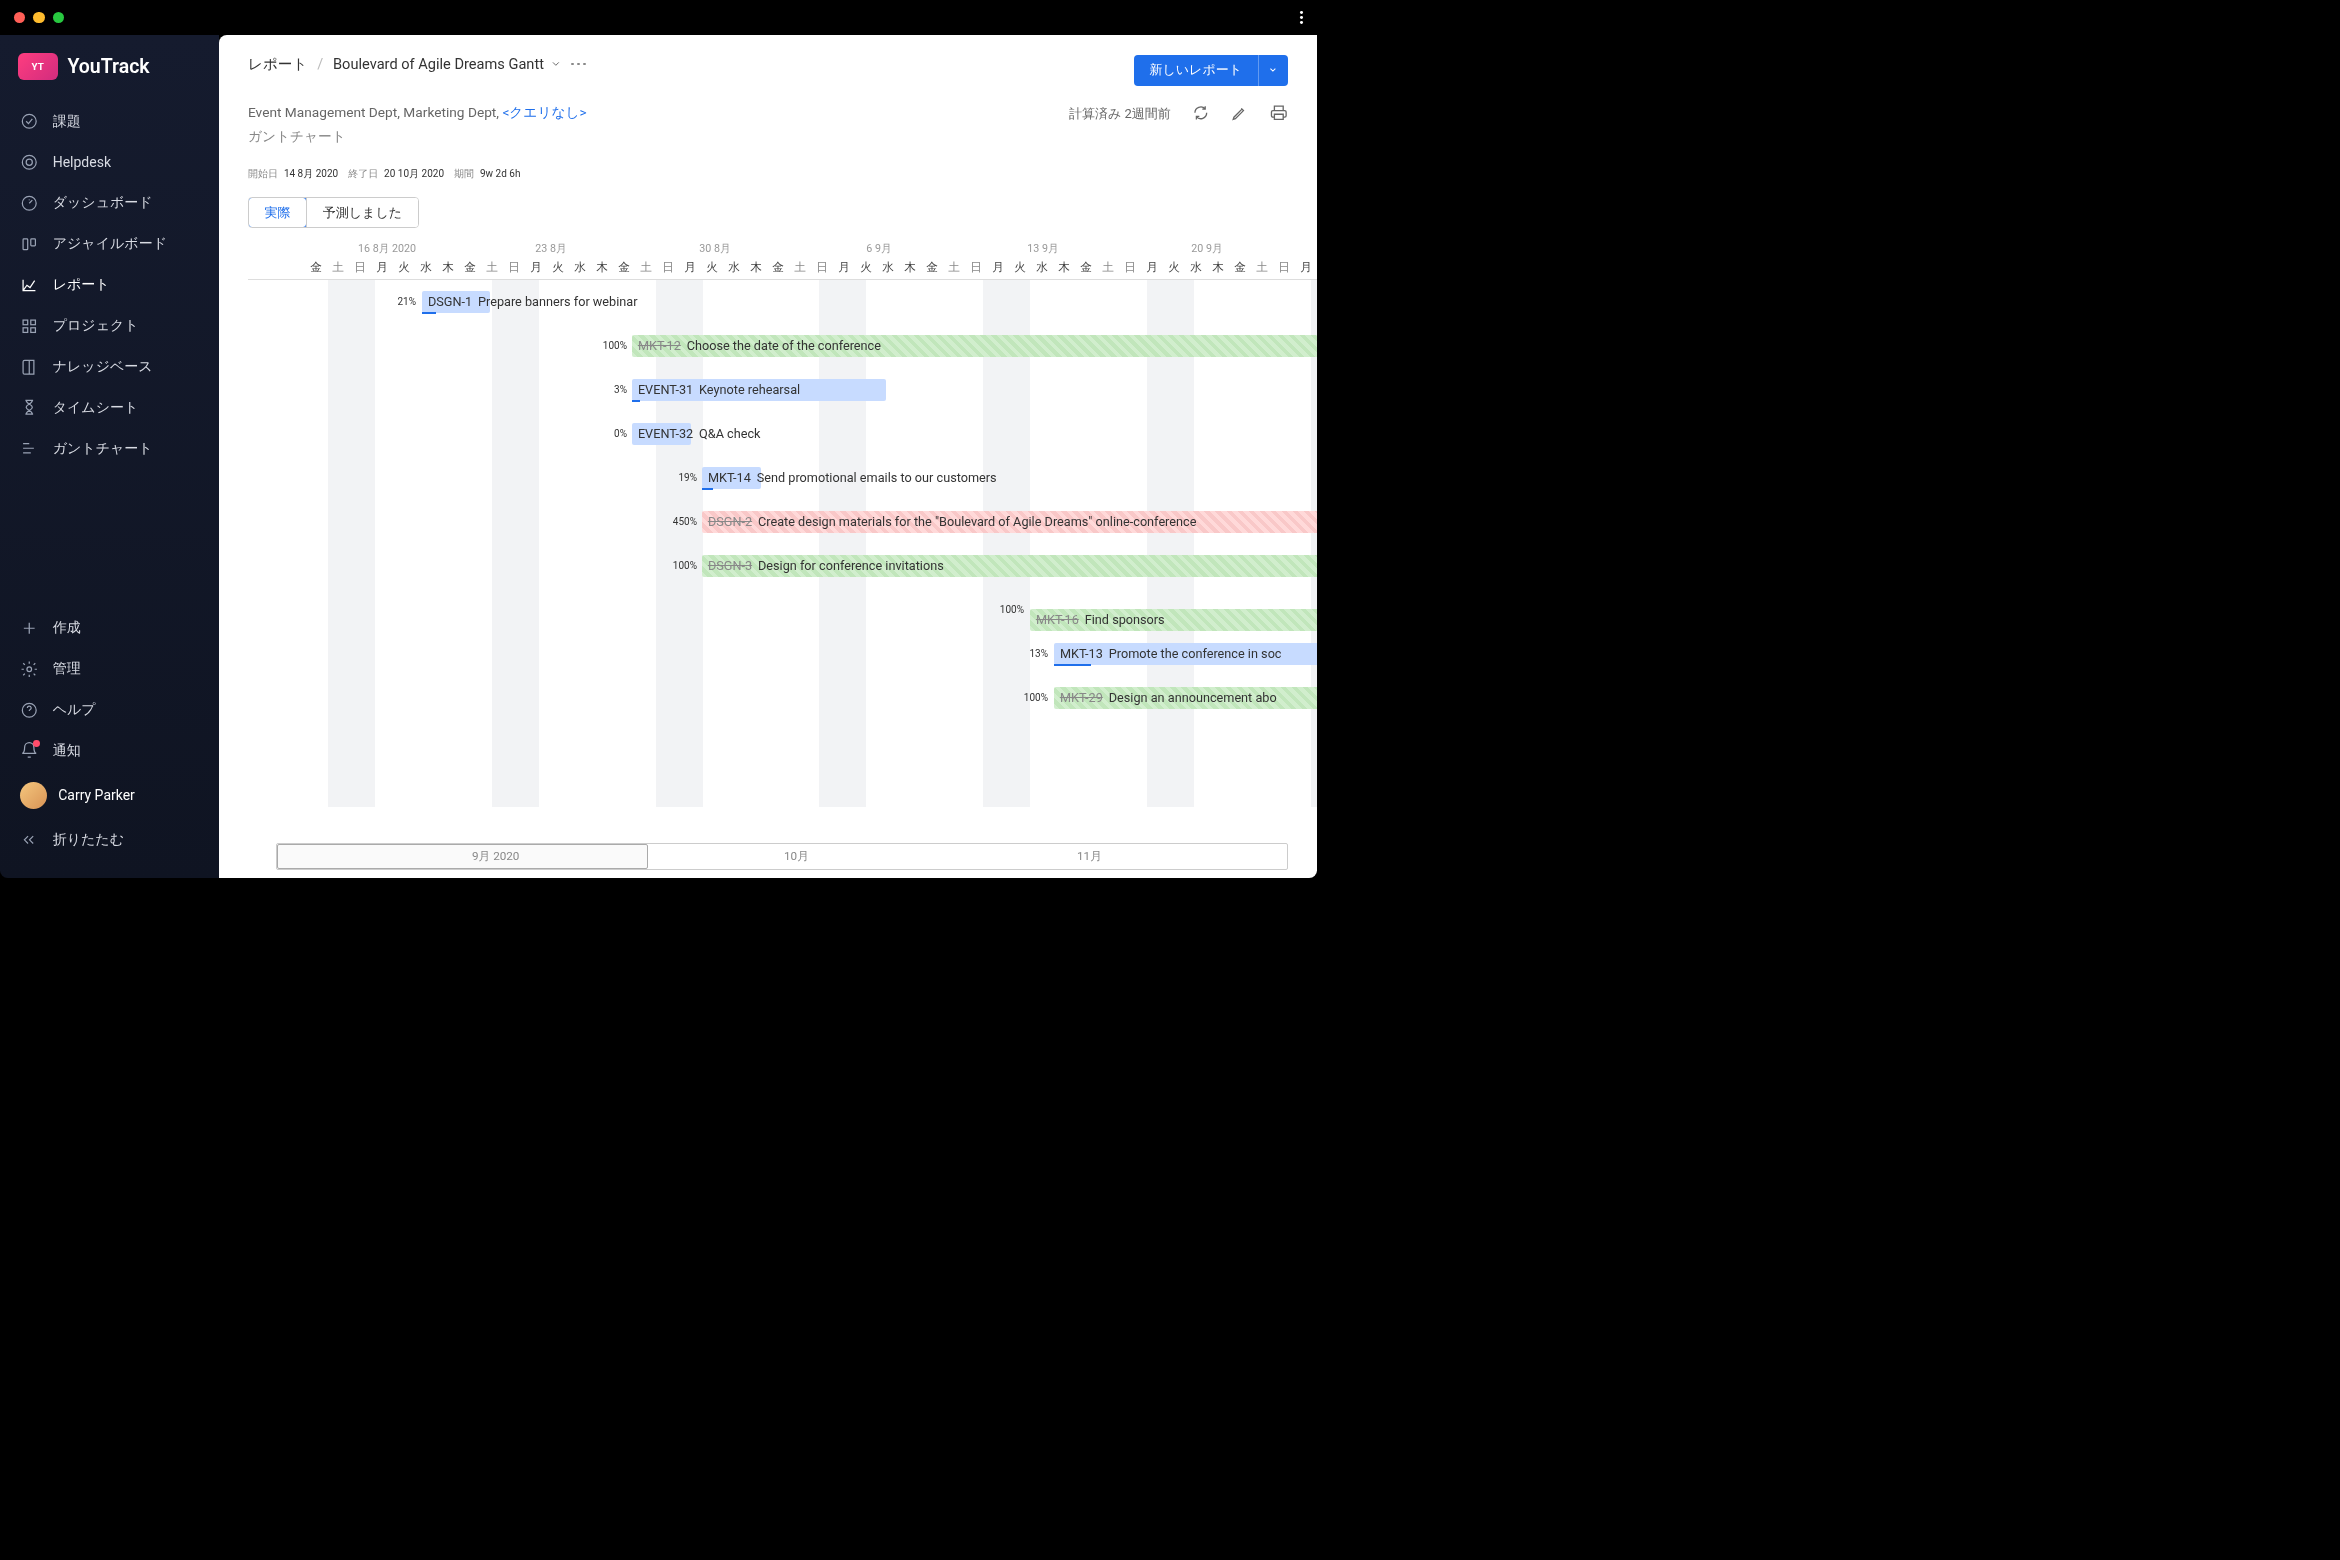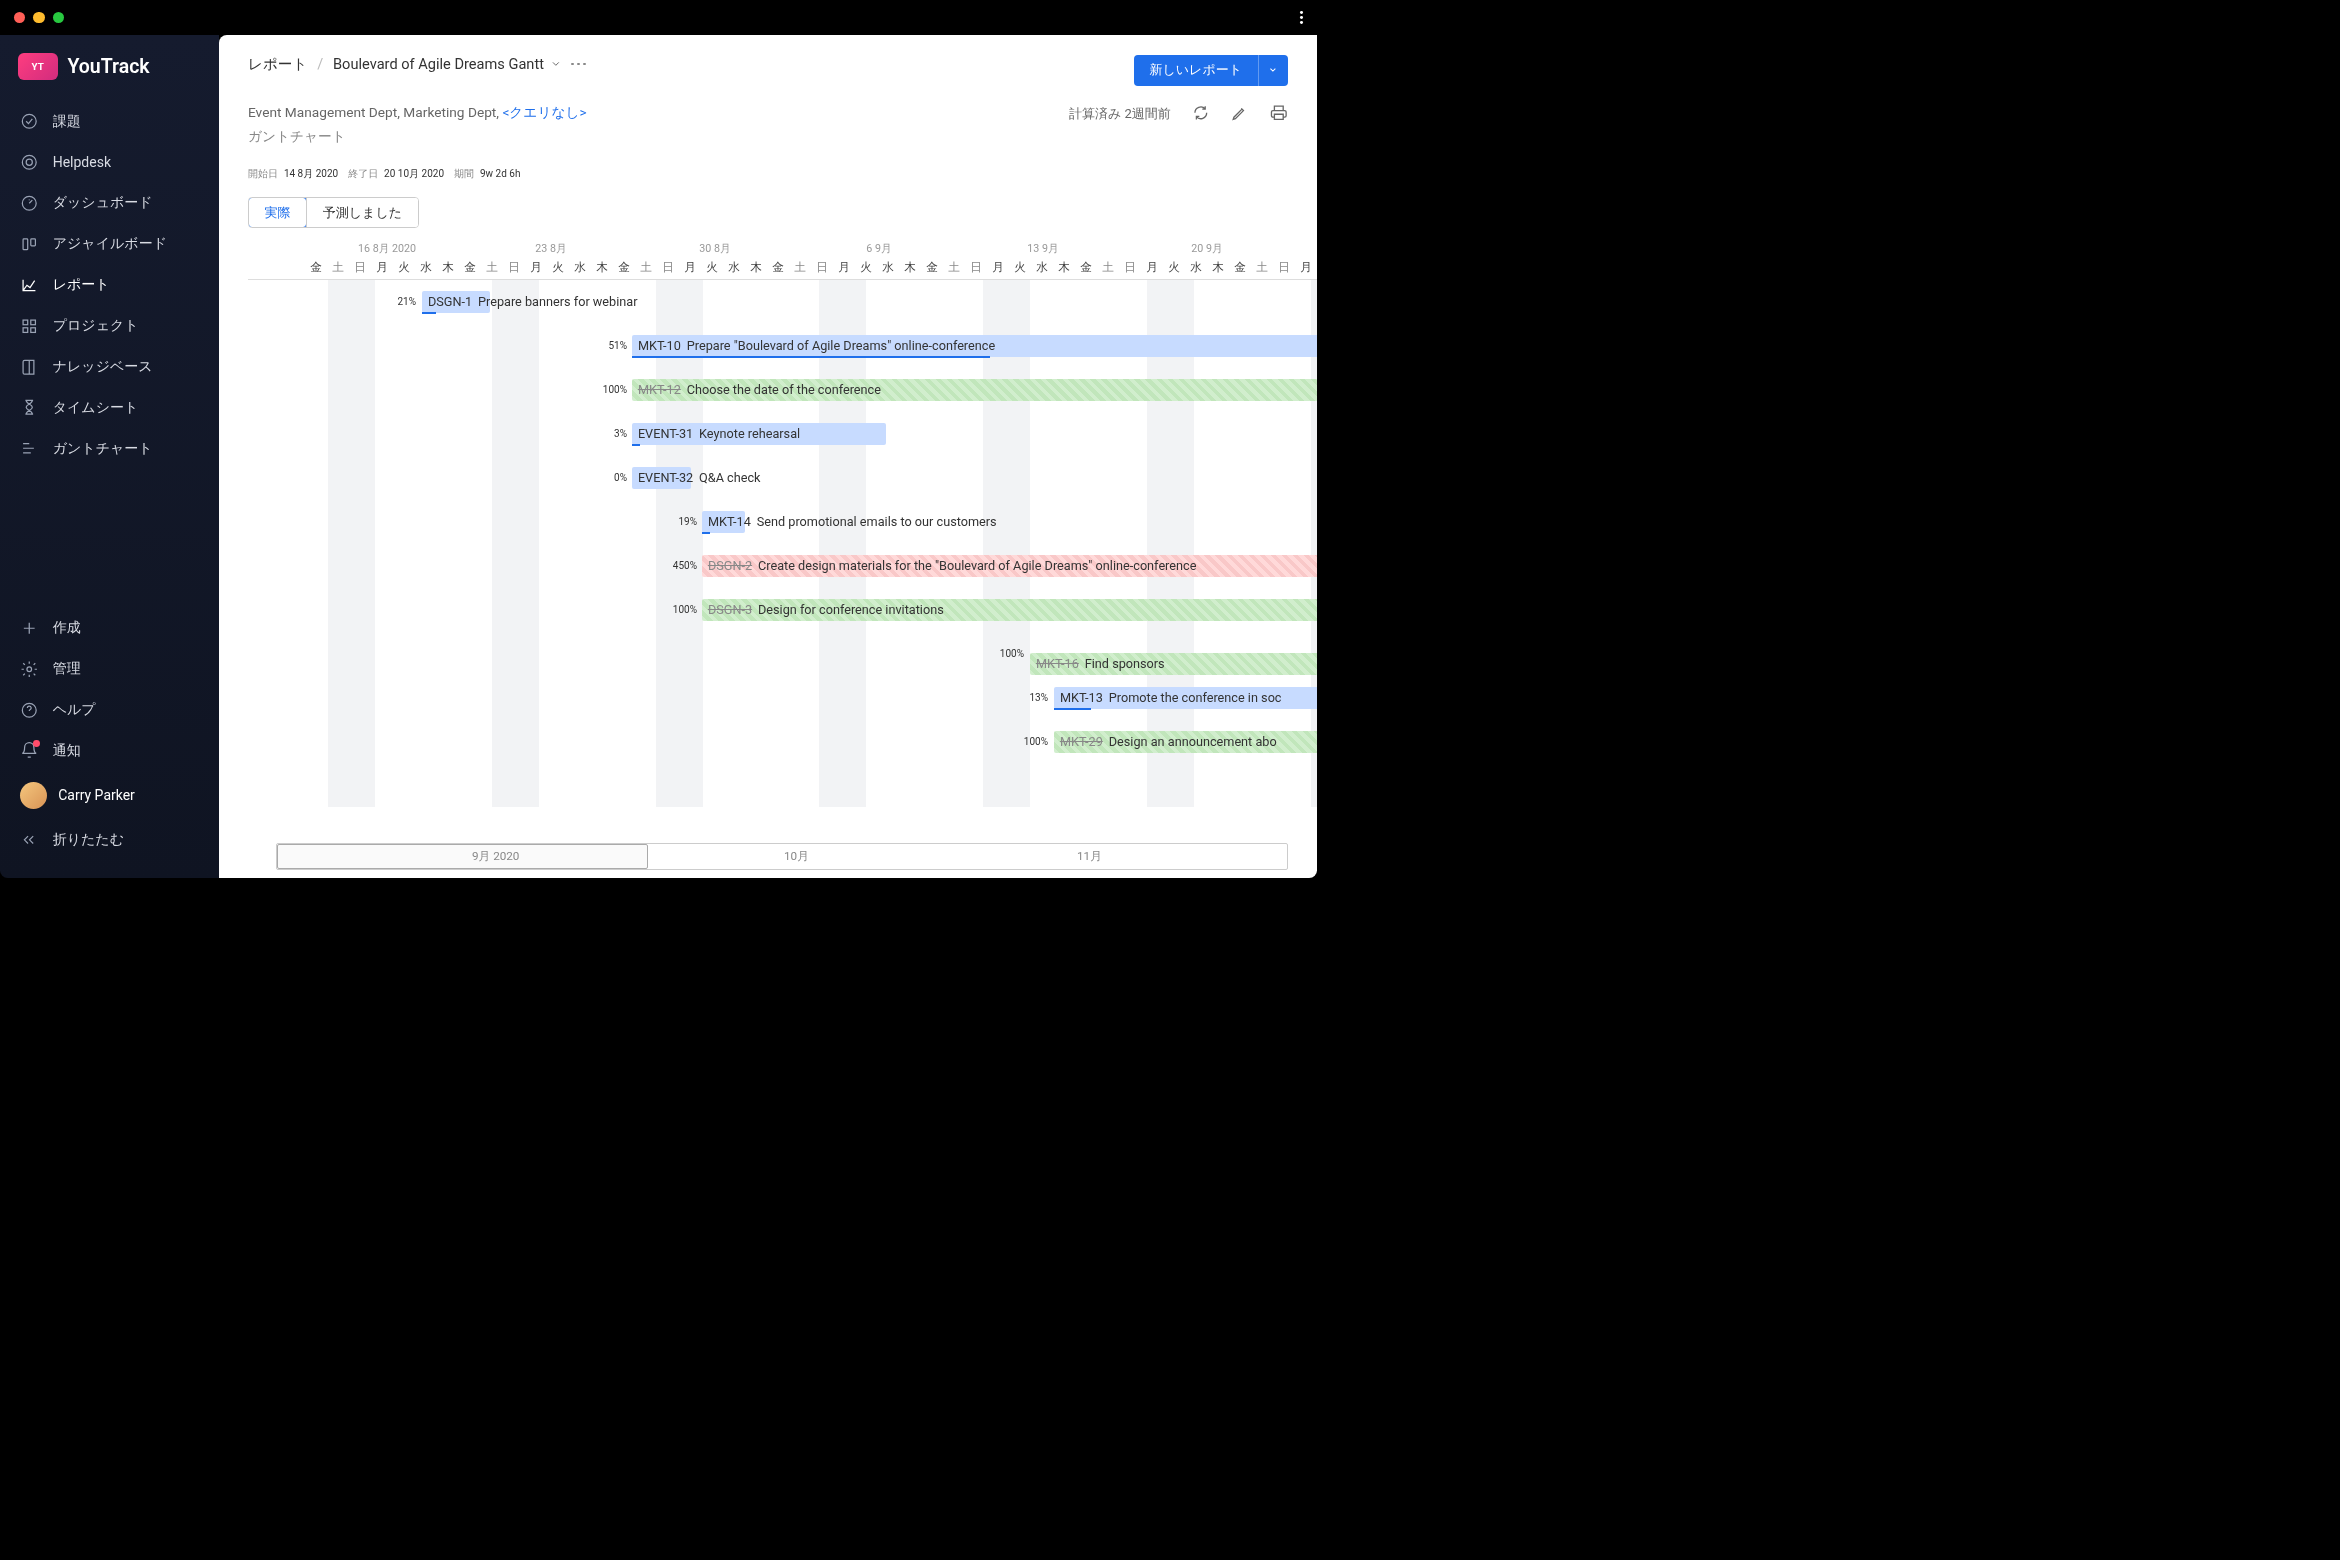--- a/index.html
+++ b/index.html
@@ -350,28 +350,20 @@
           <div class="weekend-col" style="left: 1063px;"></div>
           <div class="task-row">
             <div class="task-pct" style="left: 121px;">21%</div>
             <div class="task-bar " style="left: 174px; width: 68px; justify-content: space-between;">
               <span class="task-id">DSGN-1</span>
               <span class="task-title">Prepare banners for webinar</span>
               <div class="progress-line" style="width: 21%;"></div>
             </div>
           </div>
           <div class="task-row">
-            <div class="task-pct" style="left: 332px;">51%</div>
-            <div class="task-bar " style="left: 384px; width: 702px;">
-              <span class="task-id">MKT-10</span>
-              <span class="task-title">Prepare "Boulevard of Agile Dreams" online-conference</span>
-              <div class="progress-line" style="width: 51%;"></div>
-            </div>
-          </div>
-          <div class="task-row">
             <div class="task-pct" style="left: 332px;">100%</div>
             <div class="task-bar green" style="left: 384px; width: 702px;">
               <span class="task-id strike">MKT-12</span>
               <span class="task-title">Choose the date of the conference</span>
             </div>
           </div>
           <div class="task-row">
             <div class="task-pct" style="left: 332px;">3%</div>
             <div class="task-bar " style="left: 384px; width: 254px;">
               <span class="task-id">EVENT-31</span>
@@ -381,21 +373,21 @@
           </div>
           <div class="task-row">
             <div class="task-pct" style="left: 332px;">0%</div>
             <div class="task-bar " style="left: 384px; width: 59px;">
               <span class="task-id">EVENT-32</span>
               <span class="task-title">Q&amp;A check</span>
             </div>
           </div>
           <div class="task-row">
             <div class="task-pct" style="left: 402px;">19%</div>
-            <div class="task-bar " style="left: 454px; width: 43px;">
+            <div class="task-bar " style="left: 454px; width: 59px;">
               <span class="task-id">MKT-14</span>
               <span class="task-title">Send promotional emails to our customers</span>
               <div class="progress-line" style="width: 19%;"></div>
             </div>
           </div>
           <div class="task-row">
             <div class="task-pct" style="left: 402px;">450%</div>
             <div class="task-bar red" style="left: 454px; width: 632px;">
               <span class="task-id strike">DSGN-2</span>
               <span class="task-title">Create design materials for the "Boulevard of Agile Dreams" online-conference</span>

